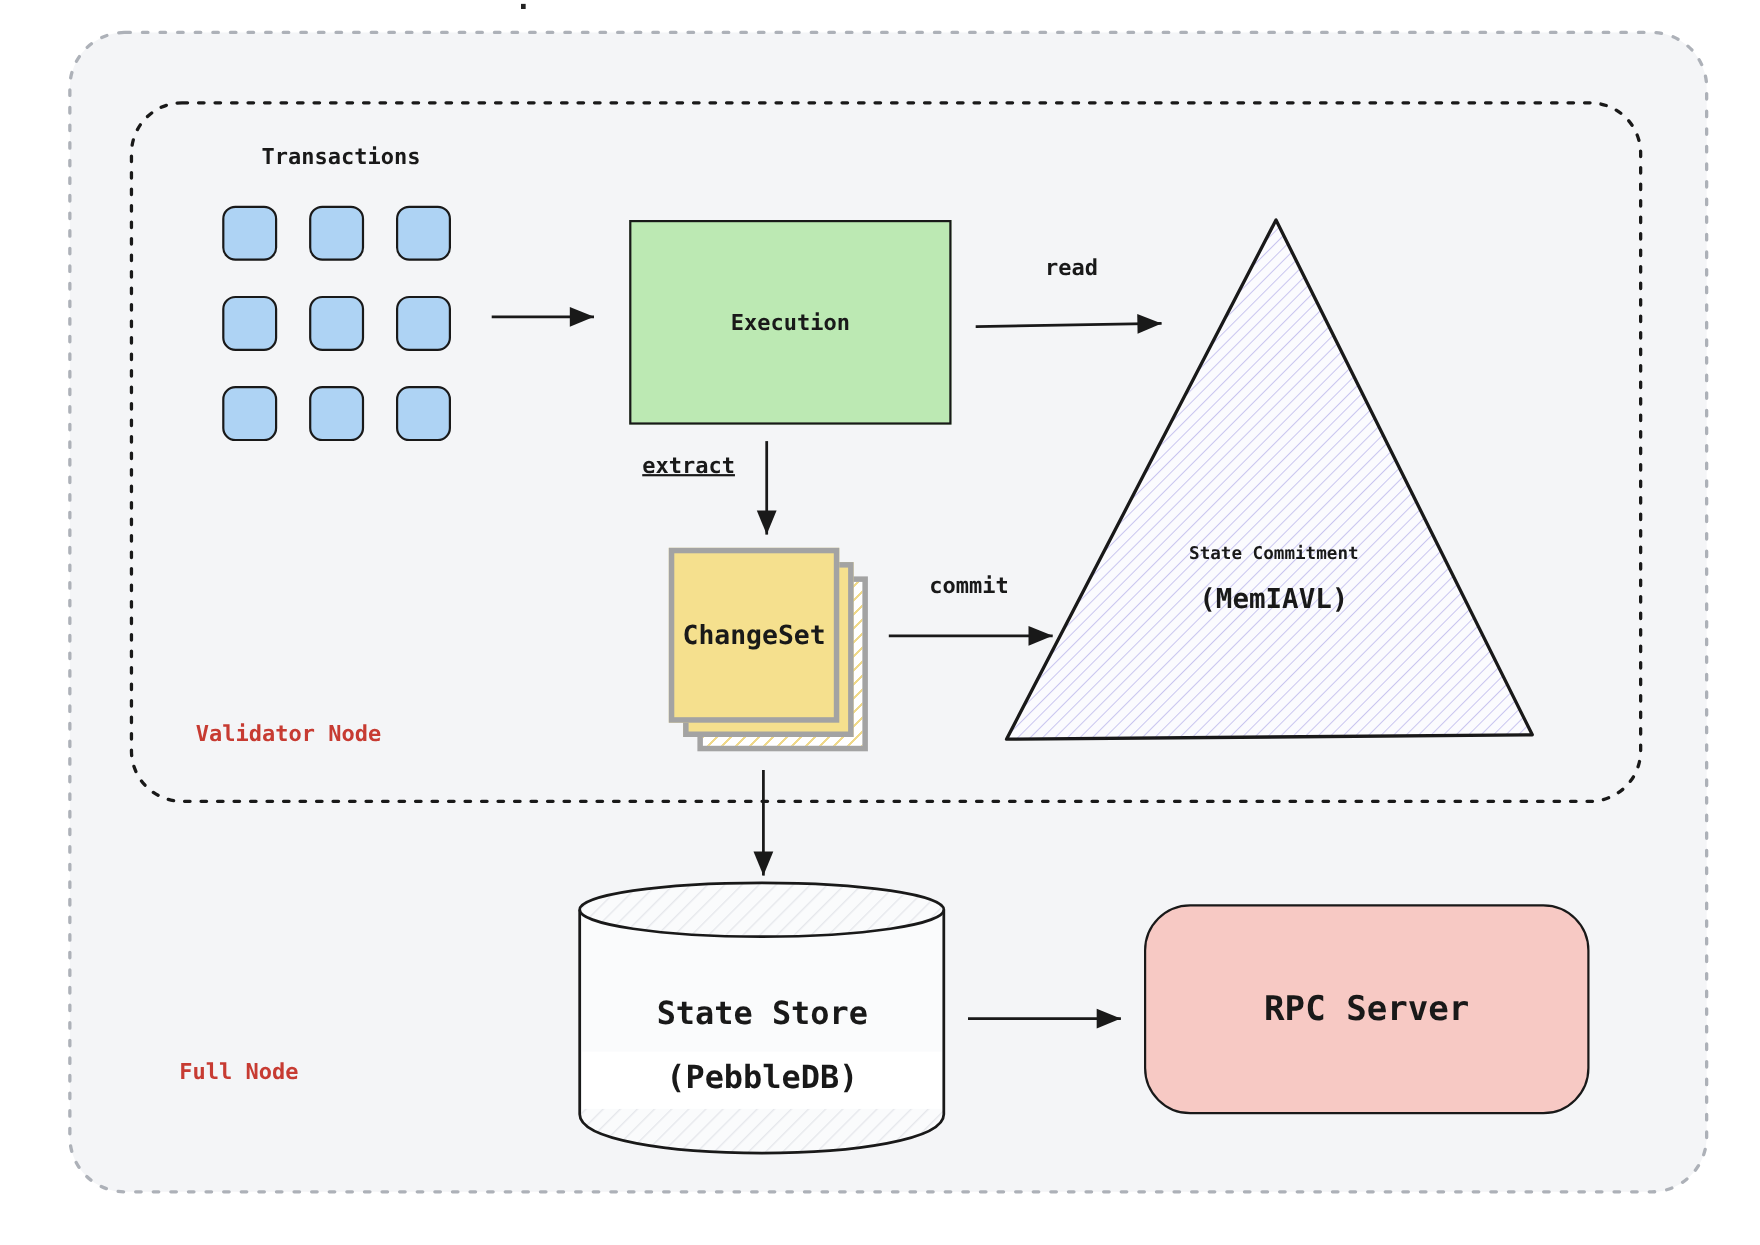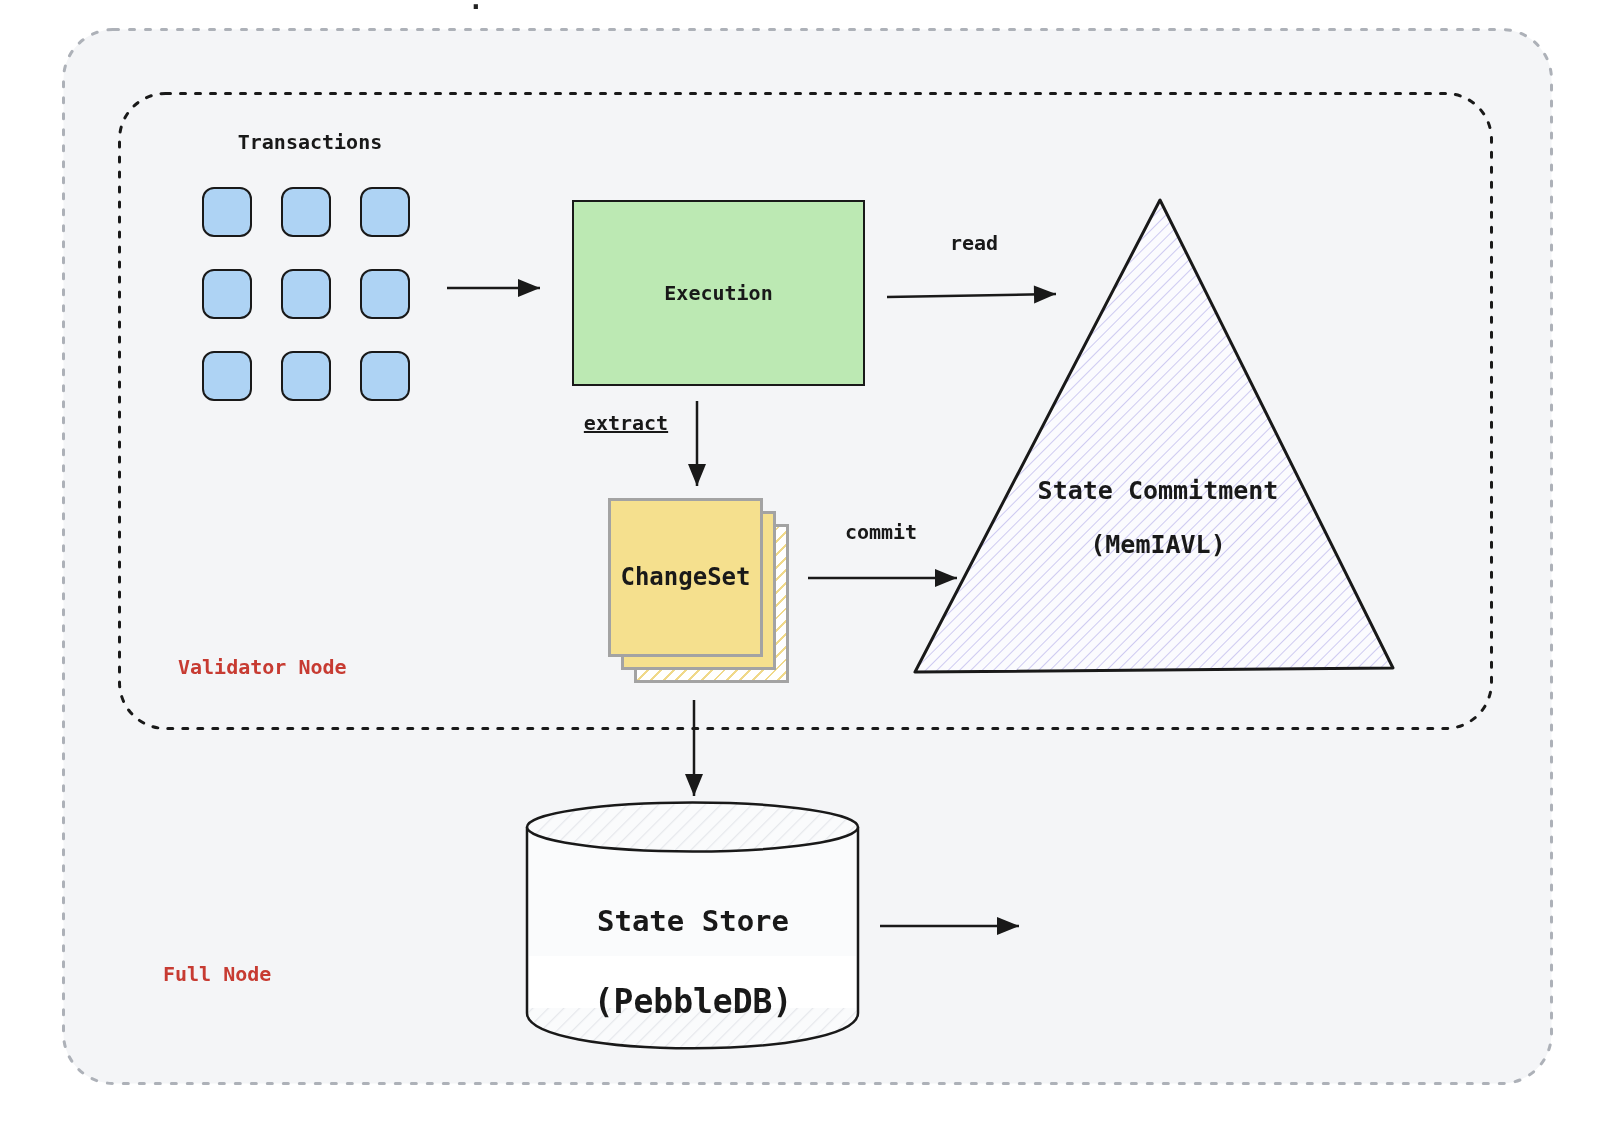--- a/index.html
+++ b/index.html
@@ -37,21 +37,21 @@
 
   .tx-grid{left:202px;top:187px;display:grid;z-index:2;
            grid-template-columns:repeat(3,50px);grid-auto-rows:50px;column-gap:29px;row-gap:32px;}
   .tx-block{width:50px;height:50px;background:var(--tx-blue);
             border:2.5px solid var(--ink);border-radius:12px;}
 
   .exec-box{left:572px;top:200px;width:293px;height:186px;background:var(--execution-green);
             border:2.5px solid var(--ink);display:flex;align-items:center;justify-content:center;z-index:2;}
   .exec-box .lbl{position:static;}
 
-  .cs-layer{position:absolute;width:155px;height:159px;border:3px solid #a3a3a3;}
+  .cs-layer{position:absolute;width:155px;height:159px;border:5px solid #a3a3a3;}
   .cs-back{left:634px;top:524px;z-index:2;background:repeating-linear-gradient(135deg,
             var(--changeset-hatch-yellow) 0px,var(--changeset-hatch-yellow) 2px,#ffffff 2px,#ffffff 9px);}
   .cs-mid{left:621px;top:511px;z-index:3;background:var(--changeset-yellow);}
   .cs-front{left:608px;top:498px;z-index:4;background:var(--changeset-yellow);
             display:flex;align-items:center;justify-content:center;}
   .cs-front .lbl{position:static;font-size:24px;}
 
   .rpc-box{left:1040px;top:822px;width:405px;height:191px;background:var(--rpc-pink);
            border:2.5px solid var(--ink);border-radius:42px;
            display:flex;align-items:center;justify-content:center;z-index:2;}
@@ -134,23 +134,26 @@
   <div class="lbl" style="left:874px;top:231px;width:200px;">read</div>
   <div class="lbl" style="left:526px;top:411px;width:200px;text-decoration:underline;">extract</div>
   <div class="lbl" style="left:781px;top:520px;width:200px;">commit</div>
 
   <div class="cs-layer cs-back"></div>
   <div class="cs-layer cs-mid"></div>
   <div class="cs-layer cs-front">
     <span class="lbl">ChangeSet</span>
   </div>
 
-  <div class="lbl" style="left:983px;top:476px;width:350px;font-size:25px;">State Commitment</div>
+  <div class="lbl" style="left:983px;top:493px;width:350px;font-size:16px;">State Commitment</div>
   <div class="lbl" style="left:543px;top:904px;width:300px;font-size:29px;">State Store</div>
 
   <div class="lbl" style="left:983px;top:530px;width:350px;font-size:25px;">(MemIAVL)</div>
-  <div class="lbl" style="left:543px;top:962px;width:300px;font-size:33px;margin-top:20px;">(PebbleDB)</div>
+  <div class="lbl" style="left:543px;top:962px;width:300px;font-size:29px;">(PebbleDB)</div>
 
+  <div class="abs rpc-box">
+    <span class="lbl">RPC Server</span>
+  </div>
 
   <div class="lbl lbl-red" style="left:178px;top:655px;">Validator Node</div>
   <div class="lbl lbl-red" style="left:163px;top:962px;">Full Node</div>
 
 </div>
 
 </body></html>

